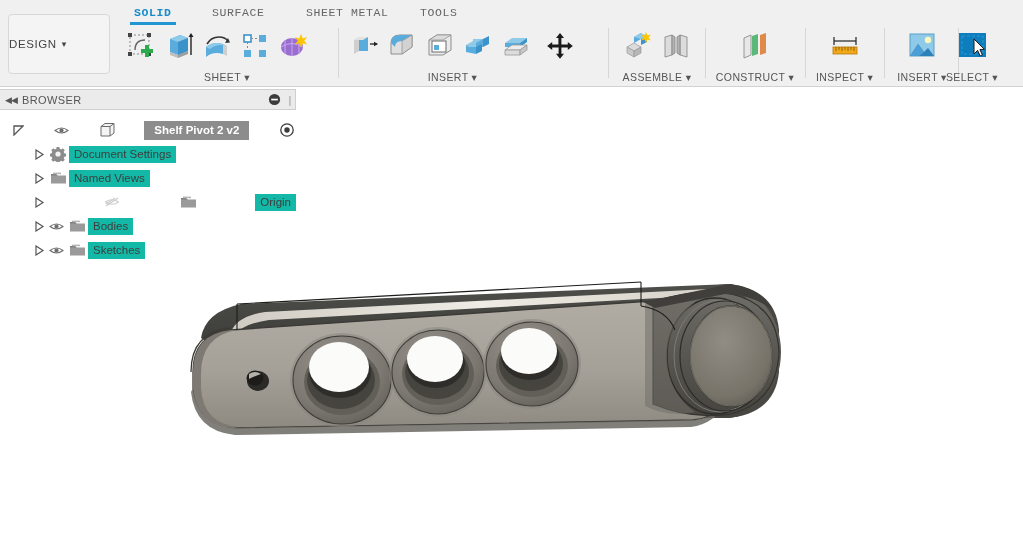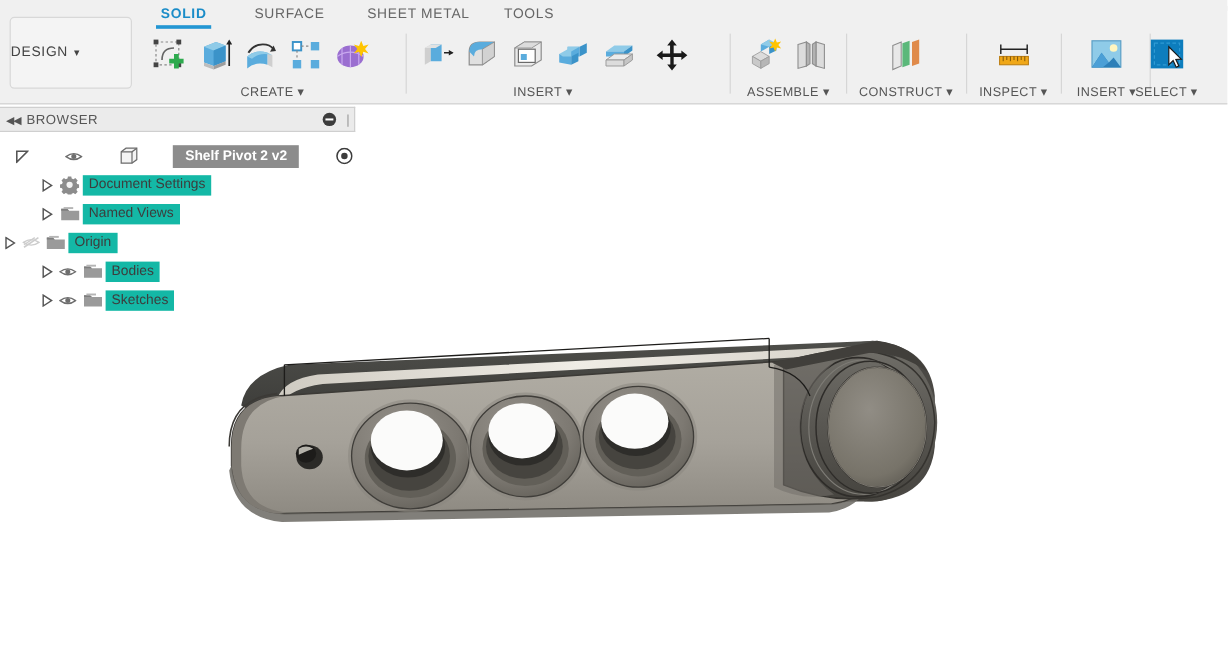--- a/index.html
+++ b/index.html
@@ -14,21 +14,21 @@
   
   .chrome-strip{position:absolute;top:0;height:5px;background:#c9c9c9;}
   .chrome-a{left:0;width:192px;}
   .chrome-b{left:866px;width:153px;}
   .chrome-c{position:absolute;top:0;left:192px;width:674px;height:5px;background:#f0f0f0;}
   .chrome-d{position:absolute;top:5px;left:866px;width:157px;height:4px;background:#e6e6e6;}
 
   
   .ribbon{position:absolute;top:0;left:0;width:1023px;height:86px;background:#f0f0f0;
     border-bottom:1px solid #d2d2d2;}
-  .tabs{position:absolute;top:4px;left:0;height:21px;width:100%;}
+  .tabs{position:absolute;top:4px;left:0;height:21px;width:100%;font-family:Liberation Mono, monospace;}
   .tab{position:absolute;top:0;font-size:11.5px;letter-spacing:.6px;color:#666;
     padding:2px 4px 4px;cursor:default;}
   .tab.active{color:#1a8cc8;font-weight:bold;}
   .tab.active:after{content:"";position:absolute;left:0;right:0;bottom:-2px;height:3px;background:#2296d3;}
 
   .panels{position:absolute;top:24px;left:0;height:60px;width:100%;}
   .panel{position:absolute;top:0;height:60px;}
   .panel .row{display:flex;align-items:center;height:42px;padding-top:1px;}
   .panel .plabel{position:absolute;bottom:1px;width:100%;text-align:center;
     font-size:10.5px;color:#555;letter-spacing:.4px;white-space:nowrap;}
@@ -145,21 +145,21 @@
             <svg width="32" height="32" viewBox="0 0 32 32">
               <ellipse cx="15" cy="17" rx="11" ry="9" fill="#9a6ed0"></ellipse>
               <path d="M4 17 Q15 10 26 17" fill="none" stroke="#c9a9ef" stroke-width="1"></path>
               <path d="M15 8 L15 26" fill="none" stroke="#c9a9ef" stroke-width="1"></path>
               <path d="M8 10 L8 24 M22 10 L22 24" fill="none" stroke="#c9a9ef" stroke-width="1"></path>
               <path d="M24 4 l1.8 4.4 l4.4 -1.3 l-3 3.7 l3 3.7 l-4.4 -1.3 l-1.8 4.4 l-1.8 -4.4 l-4.4 1.3 l3 -3.7 l-3 -3.7 l4.4 1.3 z" fill="#ffc400"></path>
             </svg>
           </div>
         </div>
         <div class="plabel">
-          <span>CREATE</span>
+          <span>SHEET</span>
           <span>▾</span>
         </div>
       </div>
       <div class="divider" style="left:338px;"></div>
 
       <div class="panel" style="left:345px;width:255px;">
         <div class="row">
           <div class="btn">
             <svg width="32" height="32" viewBox="0 0 32 32">
               <path d="M6 24 L6 10 L11 7 L11 21 Z" fill="#cfcfcf"></path>
@@ -391,21 +391,21 @@
       <div class="ic">
         <svg width="17" height="14" viewBox="0 0 17 14">
           <path d="M1 3 L6 3 L7.6 4.6 L16 4.6 L16 12.5 L1 12.5 Z" fill="#9a9a9a"></path>
           <path d="M1 3 L6 3 L7.6 4.6 L1 4.6 Z" fill="#7e7e7e"></path>
           <rect x="3" y="1.6" width="8" height="1.6" fill="#b5b5b5"></rect>
         </svg>
       </div>
       <div class="tlabel">Named Views</div>
     </div>
 
-    <div class="tnode" style="">
+    <div class="tnode" style="padding-left:31px;justify-content:space-between;">
       <div class="tw">
         <svg width="11" height="11" viewBox="0 0 11 11">
             <path d="M2 1 L9 5.5 L2 10 Z" fill="none" stroke="#555" stroke-width="1.2"></path>
           </svg>
       </div>
       <div class="eye">
         <svg width="16" height="12" viewBox="0 0 16 12">
           <path d="M1.5 6 Q8 1.4 14.5 6 Q8 10.6 1.5 6 Z" fill="none" stroke="#cdcdcd" stroke-width="1.1"></path>
           <line x1="2" y1="10" x2="14" y2="2" stroke="#cdcdcd" stroke-width="1.4"></line>
           <line x1="2" y1="8" x2="11" y2="2" stroke="#cdcdcd" stroke-width="1.1"></line>

